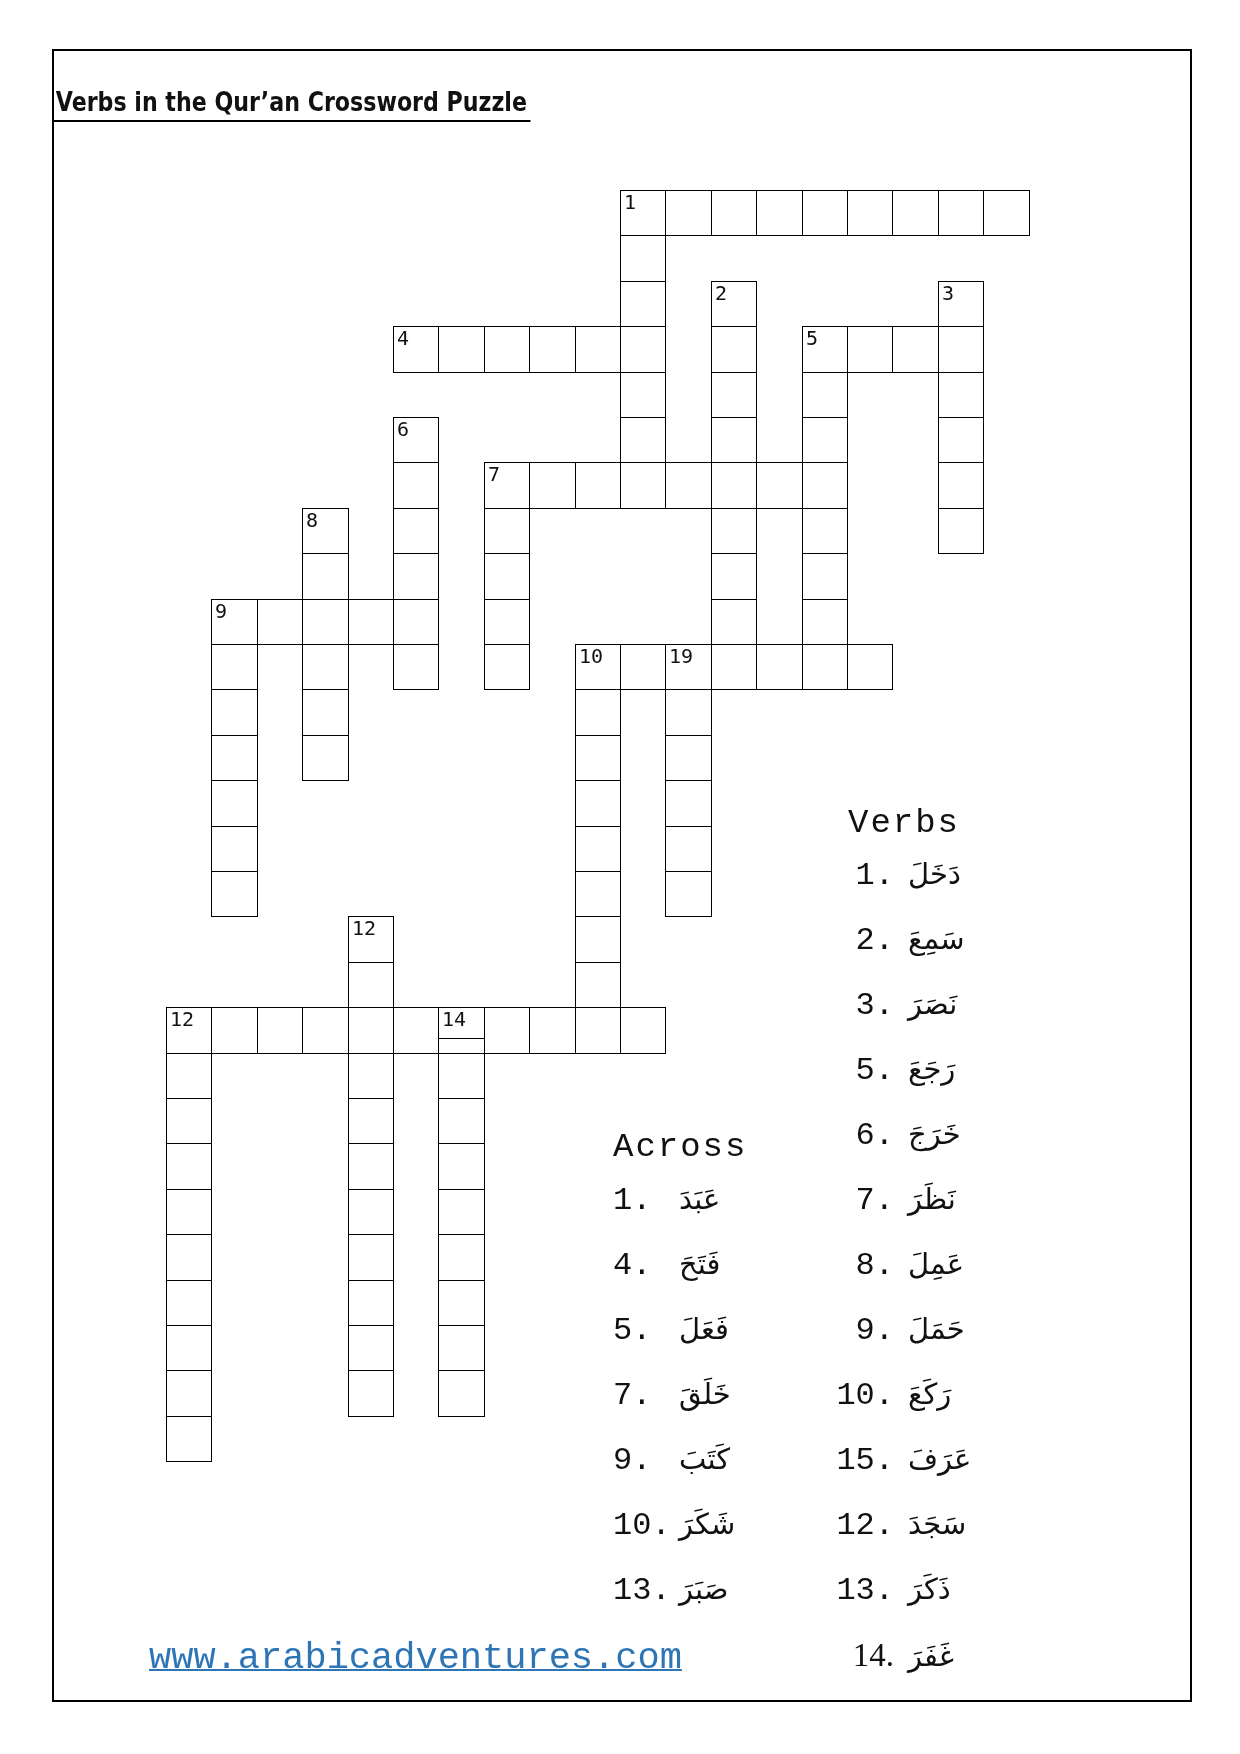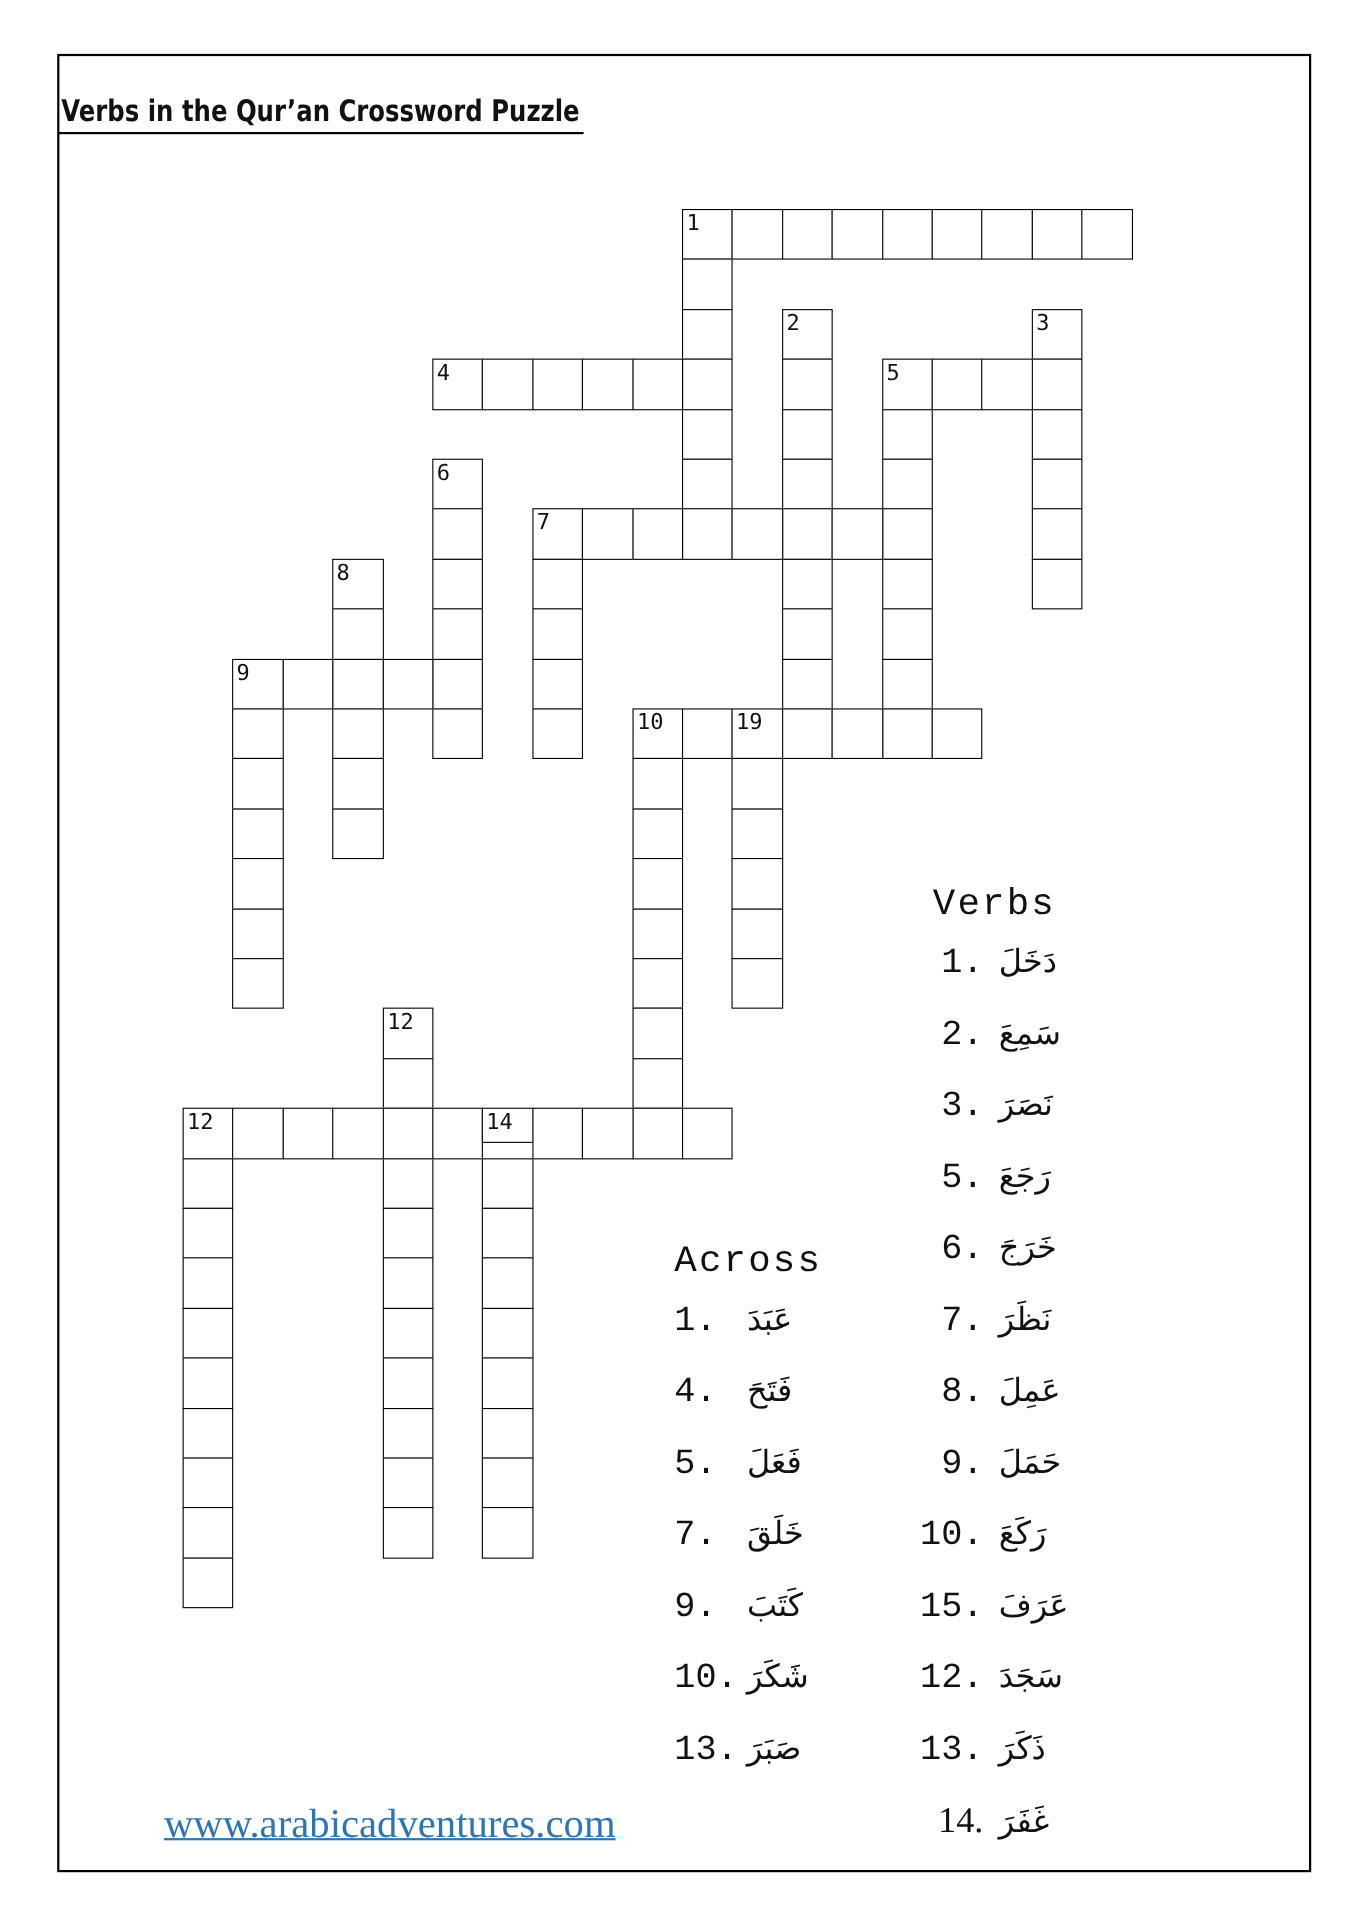--- a/index.html
+++ b/index.html
@@ -21,21 +21,21 @@
   .clue{position:absolute;white-space:nowrap;}
   .clue .num{display:inline-block;font-family:"Liberation Mono",monospace;
              font-size:32px;color:#111;vertical-align:baseline;}
   .clue .num.serif{font-family:"Liberation Serif",serif;font-size:33px;}
   .clue .word{display:inline-block;font-family:"DejaVu Sans",sans-serif;font-size:29px;
               color:#111;vertical-align:baseline;direction:rtl;unicode-bidi:isolate;}
   .across-col .num{width:54px;text-align:left;}
   .across-col .word{margin-left:12px;}
   .down-col .num{width:104px;text-align:right;}
   .down-col .word{margin-left:14px;}
-  .url{position:absolute;left:149px;top:1637px;font-family:Liberation Serif, serif;
+  .url{position:absolute;left:149px;top:1637px;font-family:Liberation Mono, monospace;
        font-size:37px;color:#2E75B6;text-decoration:underline;
        text-decoration-thickness:2px;cursor:pointer;white-space:nowrap;}
 </style>
 </head>
 <body>
 
 <div class="page">
   <div class="page-border"></div>
 
   <div class="title-wrap">

